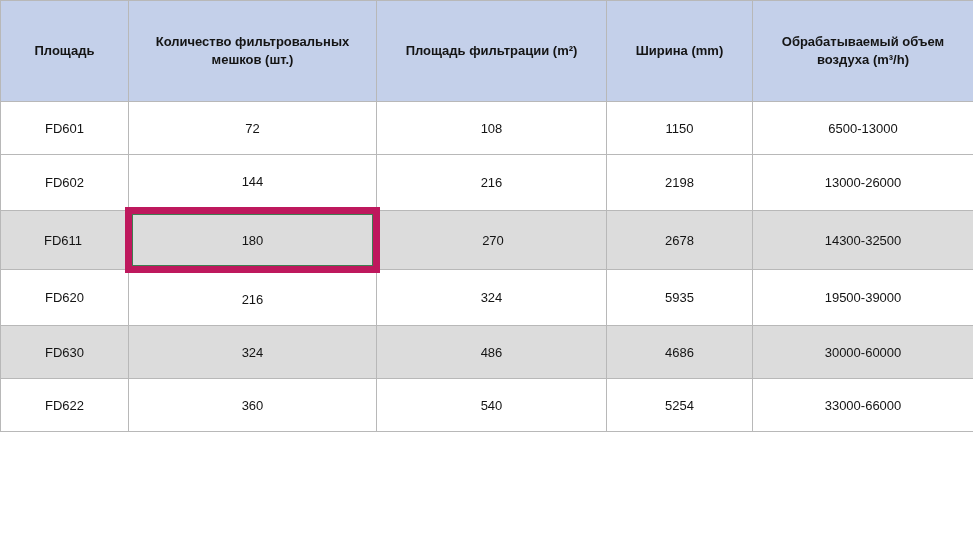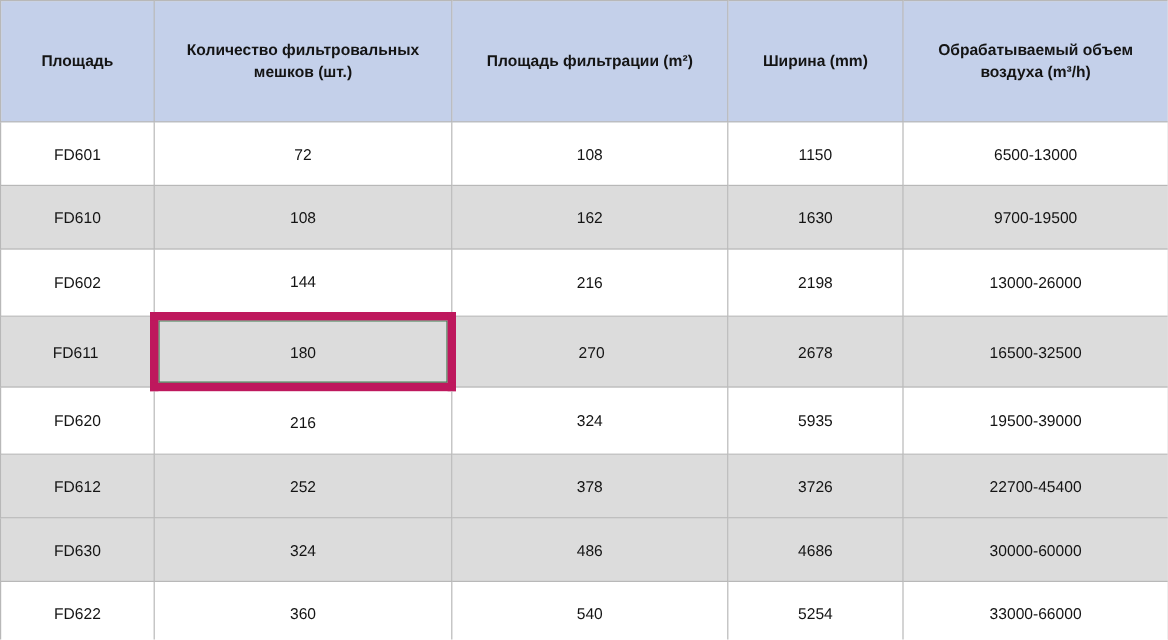--- a/index.html
+++ b/index.html
@@ -79,54 +79,40 @@
     </tr>
   </thead>
   <tbody id="table-body">
   <tr>
         <td>FD601</td>
         <td>72</td>
         <td>108</td>
         <td>1150</td>
         <td>6500-13000</td>
       </tr>
-      <tr class="alt">
-        <td>FD610</td>
-        <td>108</td>
-        <td>162</td>
-        <td>1630</td>
-        <td>9700-19500</td>
-      </tr>
       <tr>
         <td>FD602</td>
         <td>144</td>
         <td>216</td>
         <td>2198</td>
         <td>13000-26000</td>
       </tr>
       <tr class="alt">
         <td>FD611</td>
         <td class="selected">180</td>
         <td>270</td>
         <td>2678</td>
-        <td>16500-32500</td>
+        <td>14300-32500</td>
       </tr>
       <tr>
         <td>FD620</td>
         <td>216</td>
         <td>324</td>
         <td>5935</td>
         <td>19500-39000</td>
-      </tr>
-      <tr class="alt">
-        <td>FD612</td>
-        <td>252</td>
-        <td>378</td>
-        <td>3726</td>
-        <td>22700-45400</td>
       </tr>
       <tr class="alt">
         <td>FD630</td>
         <td>324</td>
         <td>486</td>
         <td>4686</td>
         <td>30000-60000</td>
       </tr>
       <tr>
         <td>FD622</td>

